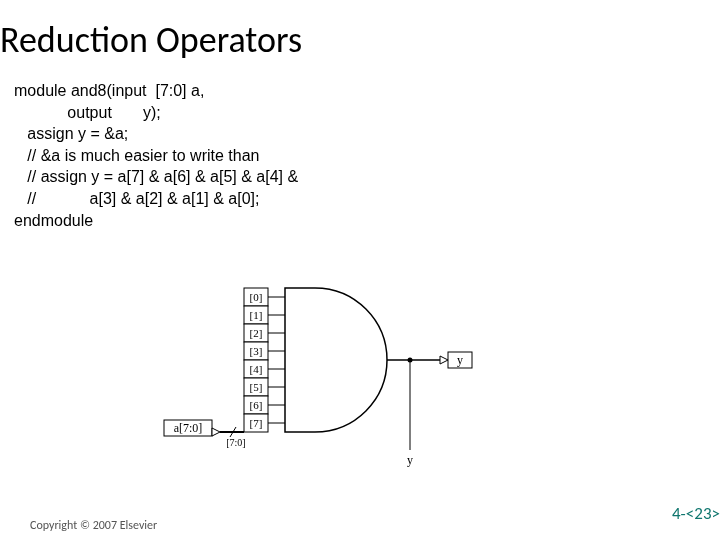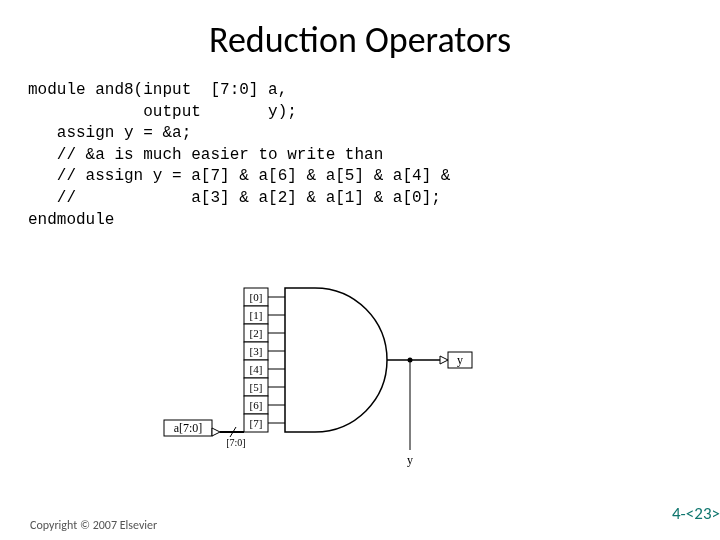--- a/index.html
+++ b/index.html
@@ -6,34 +6,34 @@
     margin: 0;
     padding: 0;
     width: 720px;
     height: 540px;
     background: #ffffff;
     font-family: Calibri, Arial, sans-serif;
     position: relative;
     overflow: hidden;
   }
   .title {
-    text-align: center;
+    text-align: left;
     font-size: 36px;
     font-weight: 400;
     color: #000;
     margin-top: 18px;
     margin-bottom: 18px;
   }
   .code-block {
-    font-family: Liberation Mono, monospace;
+    font-family: Liberation Sans, sans-serif;
     font-size: 16px;
     line-height: 1.35;
     color: #000;
     white-space: pre;
-    margin-left: 28px;
+    margin-left: 14px;
     margin-top: 6px;
   }
   .diagram {
     position: absolute;
     left: 160px;
     top: 284px;
     width: 330px;
     height: 185px;
   }
   .footer-left {

